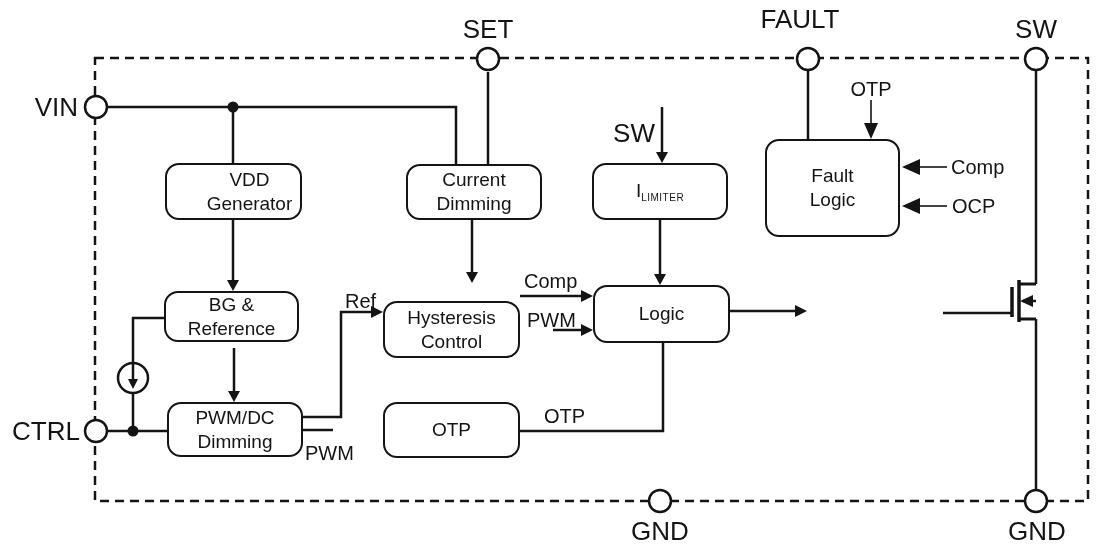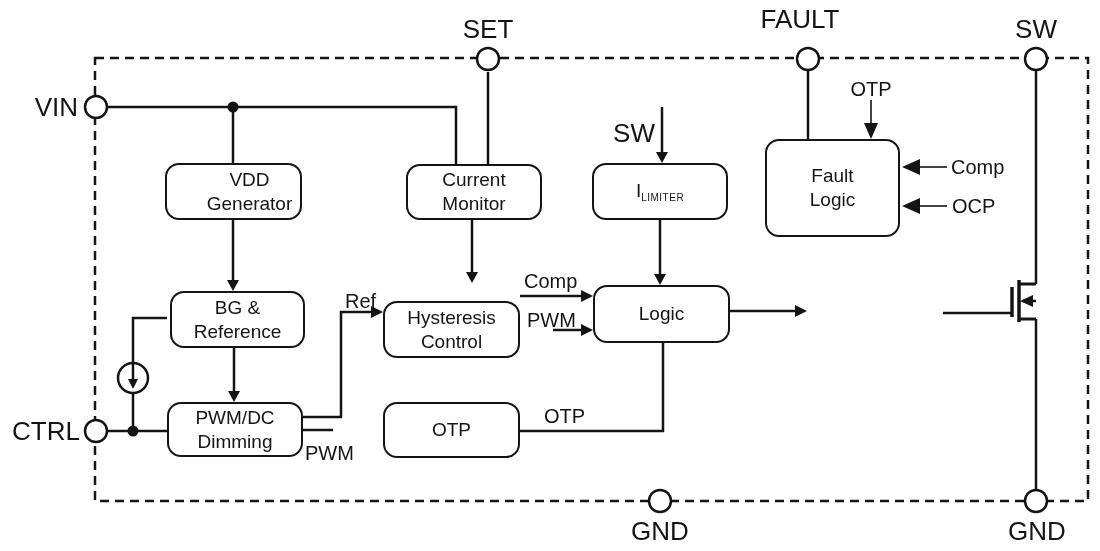--- a/index.html
+++ b/index.html
@@ -100,30 +100,30 @@
       <circle cx="808" cy="59" r="11"></circle>
       <circle cx="1036" cy="59" r="11"></circle>
       <circle cx="660" cy="501" r="11"></circle>
       <circle cx="1036" cy="501" r="11"></circle>
     </g>
   </svg>
 
   <div class="block" style="left:165px;top:163px;width:137px;height:57px;padding-left:32px;">VDD Generator</div>
 
   <div class="block" style="left:406px;top:164px;width:136px;height:56px;">Current
-Monitor</div>
+Dimming</div>
 
   <div class="block" style="left:592px;top:163px;width:136px;height:57px;">
     <span><span>I</span><span class="subtxt">LIMITER</span></span>
   </div>
 
   <div class="block" style="left:765px;top:139px;width:135px;height:98px;">Fault
 Logic</div>
 
-  <div class="block" style="left:170px;top:291px;width:135px;height:57px;">BG &amp;
+  <div class="block" style="left:164px;top:291px;width:135px;height:51px;">BG &amp;
 Reference</div>
 
   <div class="block" style="left:383px;top:301px;width:137px;height:57px;">Hysteresis
 Control</div>
 
   <div class="block" style="left:593px;top:285px;width:137px;height:58px;">Logic</div>
 
 
   <div class="block" style="left:167px;top:402px;width:136px;height:55px;">PWM/DC
 Dimming</div>

